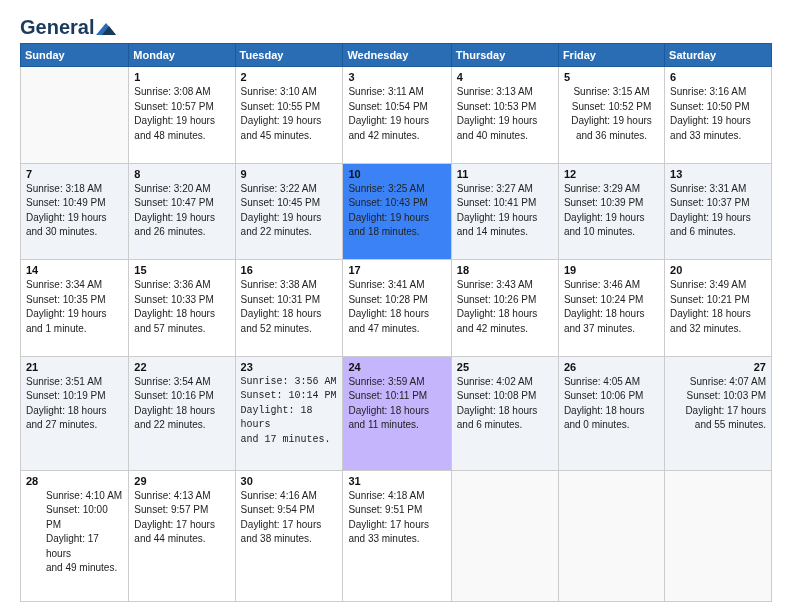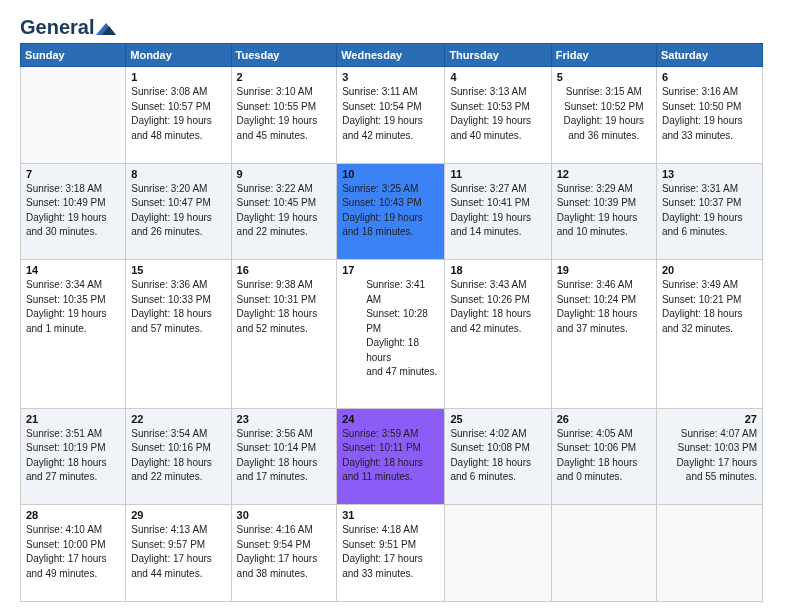--- a/index.html
+++ b/index.html
@@ -6,21 +6,21 @@
     body {
       width: 792px;
       height: 612px;
       font-family: Arial, sans-serif;
       background: #fff;
       overflow: hidden;
     }
     .page {
       width: 792px;
       height: 612px;
-      padding: 16px 29px 10px 20px;
+      padding: 16px 20px 10px 20px;
       display: flex;
       flex-direction: column;
     }
     .header {
       display: flex;
       justify-content: space-between;
       align-items: flex-start;
       margin-bottom: 8px;
     }
     .logo {
@@ -234,28 +234,28 @@
           </td>
           <td style="background: rgb(255, 255, 255);">
             <div class="day-num">15</div>
             <div class="day-info" style="white-space: pre-line;">Sunrise: 3:36 AM
 Sunset: 10:33 PM
 Daylight: 18 hours
 and 57 minutes.</div>
           </td>
           <td style="background: rgb(255, 255, 255);">
             <div class="day-num">16</div>
-            <div class="day-info" style="white-space: pre-line;">Sunrise: 9:38 AM
+            <div class="day-info" style="white-space: pre-line;">Sunrise: 3:38 AM
 Sunset: 10:31 PM
 Daylight: 18 hours
 and 52 minutes.</div>
           </td>
           <td style="background: rgb(255, 255, 255);">
             <div class="day-num">17</div>
-            <div class="day-info" style="white-space: pre-line; margin-left: 24px;">Sunrise: 3:41 AM
+            <div class="day-info" style="white-space: pre-line;">Sunrise: 3:41 AM
 Sunset: 10:28 PM
 Daylight: 18 hours
 and 47 minutes.</div>
           </td>
           <td style="background: rgb(255, 255, 255);">
             <div class="day-num">18</div>
             <div class="day-info" style="white-space: pre-line;">Sunrise: 3:43 AM
 Sunset: 10:26 PM
 Daylight: 18 hours
 and 42 minutes.</div>
@@ -285,26 +285,26 @@
           </td>
           <td style="background: rgb(240, 244, 249);">
             <div class="day-num">22</div>
             <div class="day-info" style="white-space: pre-line;">Sunrise: 3:54 AM
 Sunset: 10:16 PM
 Daylight: 18 hours
 and 22 minutes.</div>
           </td>
           <td style="background: rgb(240, 244, 249);">
             <div class="day-num">23</div>
-            <div class="day-info" style="white-space: pre-line;">Sunrise: 3:56 AM
+            <div class="day-info" style="white-space: pre-line; font-family: Liberation Mono, monospace;">Sunrise: 3:56 AM
 Sunset: 10:14 PM
 Daylight: 18 hours
 and 17 minutes.</div>
           </td>
-          <td style="background: #8b5cf6;">
+          <td style="background: #c4b5fd;">
             <div class="day-num">24</div>
             <div class="day-info" style="white-space: pre-line;">Sunrise: 3:59 AM
 Sunset: 10:11 PM
 Daylight: 18 hours
 and 11 minutes.</div>
           </td>
           <td style="background: rgb(240, 244, 249);">
             <div class="day-num">25</div>
             <div class="day-info" style="white-space: pre-line;">Sunrise: 4:02 AM
 Sunset: 10:08 PM
@@ -322,21 +322,21 @@
             <div class="day-num">27</div>
             <div class="day-info" style="white-space: pre-line;">Sunrise: 4:07 AM
 Sunset: 10:03 PM
 Daylight: 17 hours
 and 55 minutes.</div>
           </td>
         </tr>
         <tr>
           <td style="background: rgb(255, 255, 255);">
             <div class="day-num">28</div>
-            <div class="day-info" style="white-space: pre-line;">Sunrise: 4:10 AM
+            <div class="day-info" style="white-space: pre-line; margin-left: 20px;">Sunrise: 4:10 AM
 Sunset: 10:00 PM
 Daylight: 17 hours
 and 49 minutes.</div>
           </td>
           <td style="background: rgb(255, 255, 255);">
             <div class="day-num">29</div>
             <div class="day-info" style="white-space: pre-line;">Sunrise: 4:13 AM
 Sunset: 9:57 PM
 Daylight: 17 hours
 and 44 minutes.</div>

